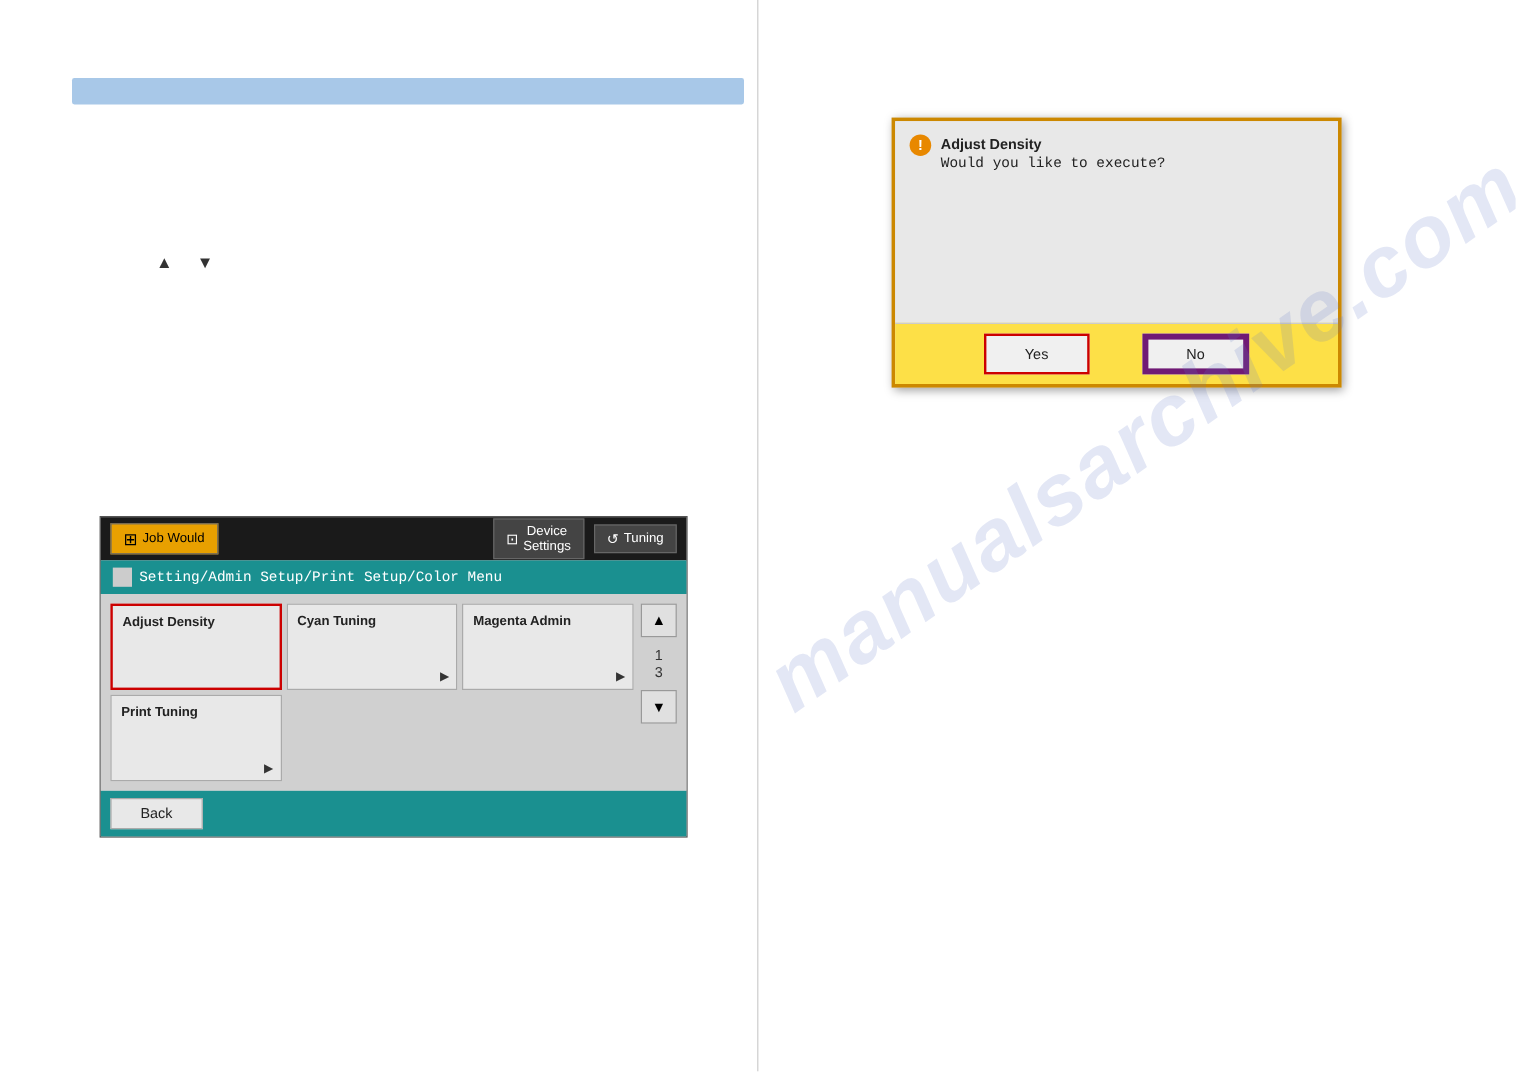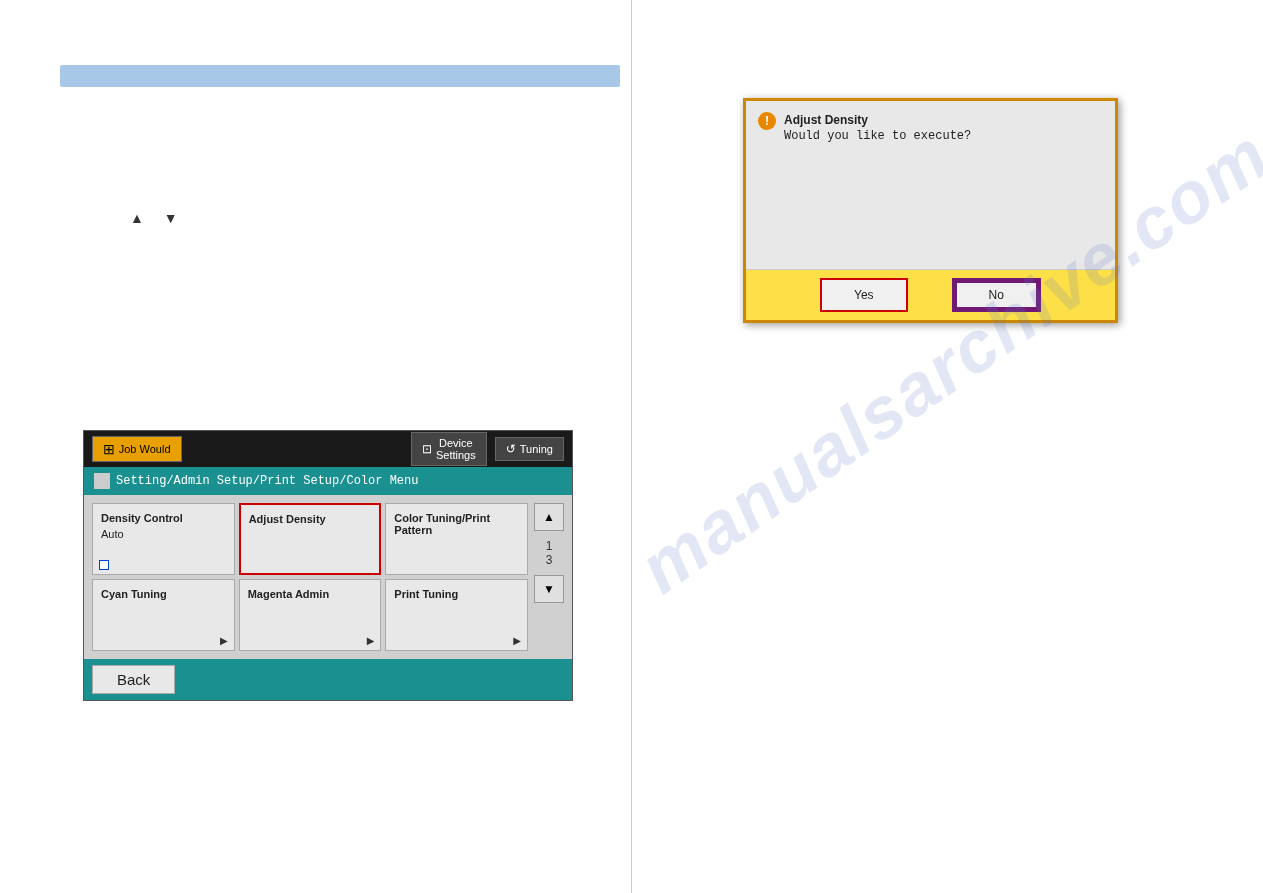--- a/index.html
+++ b/index.html
@@ -209,21 +209,21 @@
       background: #1a9090;
       padding: 6px 8px;
       display: flex;
       align-items: center;
     }
 
     .back-btn {
       background: #e8e8e8;
       border: 1px solid #aaa;
       padding: 5px 24px;
-      font-size: 15px;
+      font-size: 12px;
       cursor: pointer;
       color: #222;
     }
 
     
     .right-panel {
       position: absolute;
       left: 631px;
       top: 0;
       width: 632px;
@@ -365,33 +365,25 @@
     </div>
 
     <div class="breadcrumb-bar">
       <span class="breadcrumb-icon" style="background:#ccc; width:16px; height:16px; display:inline-block;"></span>
       <span>Setting/Admin Setup/Print Setup/Color Menu</span>
     </div>
 
     <div class="menu-grid">
       <div class="menu-items-area">
 
-        <div class="menu-item">
-          <div class="item-label">Density Control</div>
-          <div class="item-value">Auto</div>
-          <div class="item-checkbox"></div>
-        </div>
 
         <div class="menu-item active-selected">
           <div class="item-label">Adjust Density</div>
         </div>
 
-        <div class="menu-item">
-          <div class="item-label">Color Tuning/Print Pattern</div>
-        </div>
 
         <div class="menu-item">
           <div class="item-label">Cyan Tuning</div>
           <div class="item-arrow">▶</div>
         </div>
 
         <div class="menu-item">
           <div class="item-label">Magenta Admin</div>
           <div class="item-arrow">▶</div>
         </div>

